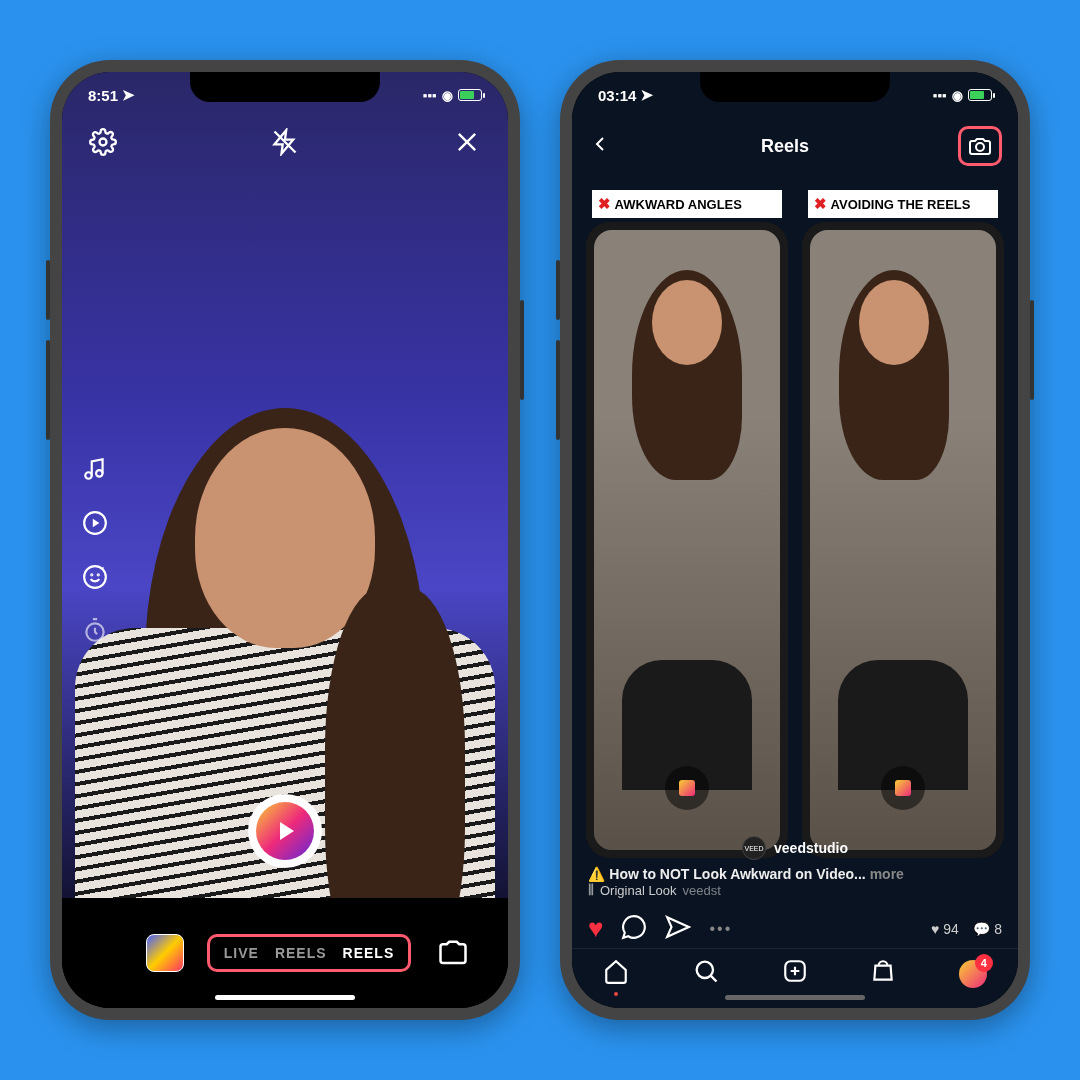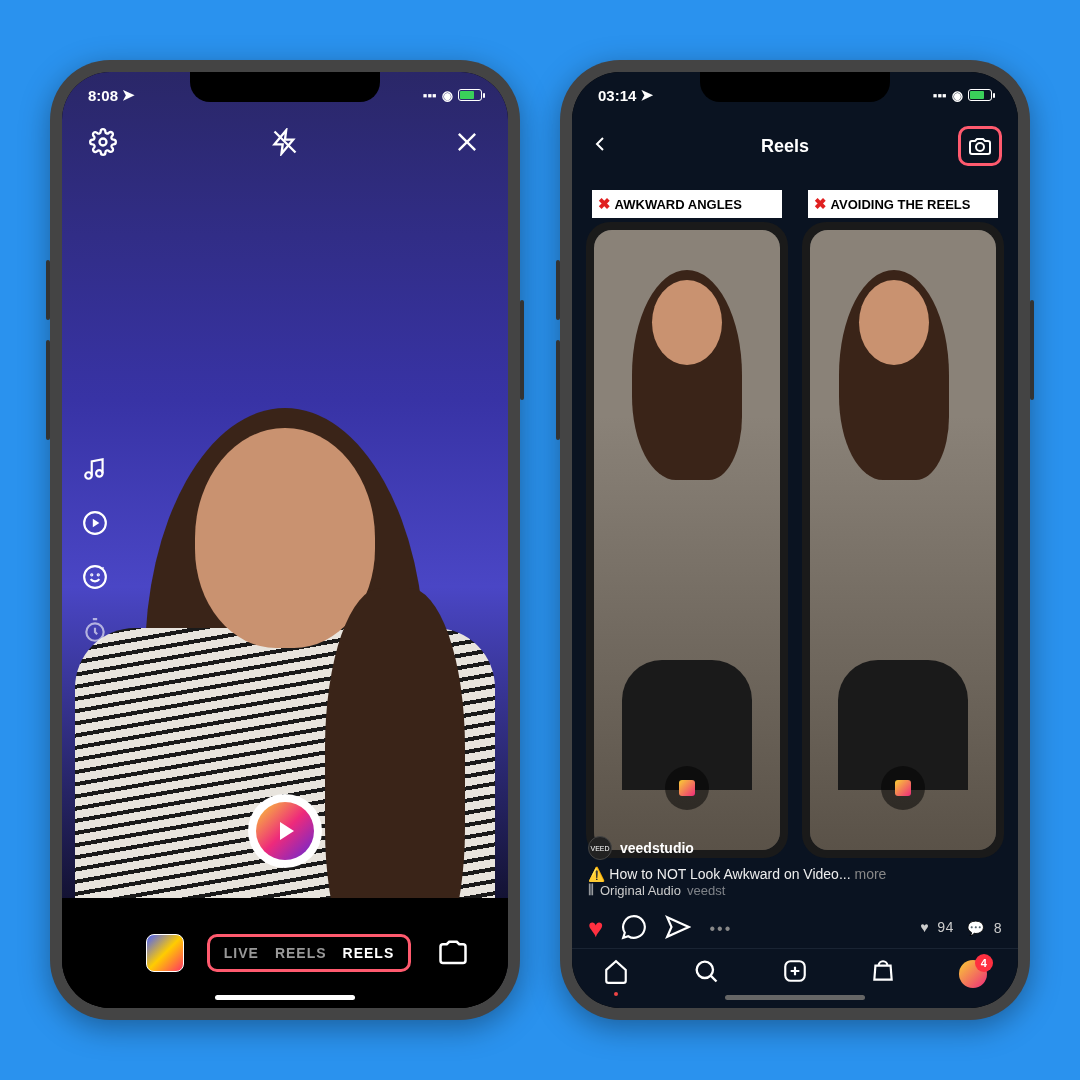--- a/index.html
+++ b/index.html
@@ -139,31 +139,31 @@
     position:absolute; top:-32px; left:6px; right:6px;
     background:#fff; color:#000; font-size:13px; font-weight:800;
     padding:5px 6px; display:flex; align-items:center; gap:4px;
   }
   .overlay-label .x { color:#e02020; font-size:15px; }
 
   .meta {
     position:absolute; bottom:110px; left:16px; right:16px; z-index:10;
     font-size:14px;
   }
-  .meta-row { display:flex; align-items:center; gap:8px; margin-bottom:6px; }
+  .meta-row { display:flex; align-items:center; gap:8px; margin-bottom:6px;justify-content:center; }
   .avatar-s { width:24px; height:24px; border-radius:50%; background:#222; border:1px solid #444; font-size:7px; display:flex; align-items:center; justify-content:center; }
-  .caption { color:#eee; }
+  .caption { color:#eee;font-weight:bold; }
   .caption .more { color:#888; }
   .audio-row { color:#ccc; font-size:13px; display:flex; align-items:center; gap:6px; }
   .actions-row {
     position:absolute; bottom:64px; left:16px; right:16px;
     display:flex; align-items:center; justify-content:space-between; z-index:10;
   }
   .actions-left { display:flex; gap:18px; align-items:center; }
-  .actions-right { display:flex; gap:14px; color:#ccc; font-size:14px;font-family:Liberation Mono, monospace; }
+  .actions-right { display:flex; gap:14px; color:#ccc; font-size:14px; }
   .heart-f { color:#ff3040; font-size:26px; }
   .navbar {
     position:absolute; bottom:10px; left:0; right:0; height:50px;
     display:flex; justify-content:space-around; align-items:center; z-index:10;
     border-top:1px solid #1a2433;
   }
   .nav-item { position:relative; cursor:pointer; font-size:24px; }
   .nav-dot { position:absolute; bottom:-6px; left:50%; transform:translateX(-50%); width:4px; height:4px; background:#e44; border-radius:50%; }
   .nav-avatar { width:28px; height:28px; border-radius:50%; background:linear-gradient(135deg,#f9ce34,#ee2a7b); position:relative; }
   .nav-badge { position:absolute; top:-6px; right:-6px; width:18px; height:18px; background:#ff3040; border-radius:50%; font-size:11px; display:flex; align-items:center; justify-content:center; font-weight:700; }
@@ -171,21 +171,21 @@
   svg { stroke:#fff; fill:none; stroke-width:2; }
 </style>
 </head>
 <body>
 
 <div class="phone">
   <div class="side-r"></div>
   <div class="screen">
     <div class="notch"></div>
     <div class="statusbar">
-      <span>8:08</span>
+      <span>8:51</span>
       <span style="margin-left:4px">➤</span>
       <div style="flex:1"></div>
       <div class="status-right">
         <span class="signal">▪▪▪</span>
         <span class="wifi">◉</span>
         <span class="battery">
             <span class="battery-fill"></span>
           </span>
       </div>
     </div>
@@ -351,21 +351,21 @@
           </div>
         <span style="font-weight:600">veedstudio</span>
       </div>
       <div class="caption">
         <span>⚠️</span>
         <span>How to NOT Look Awkward on Video...</span>
         <span class="more">more</span>
       </div>
       <div class="audio-row">
         <span>⫼</span>
-        <span>Original Audio</span>
+        <span>Original Look</span>
         <span style="opacity:0.6">veedst</span>
       </div>
     </div>
 
     <div class="actions-row">
       <div class="actions-left">
         <span class="heart-f">♥</span>
         <span>
           <svg width="26" height="26" viewBox="0 0 24 24" fill="#555" stroke="none">
               <path d="M12 2a10 10 0 0 0-8.5 15.3L2 22l4.7-1.5A10 10 0 1 0 12 2z"></path>

